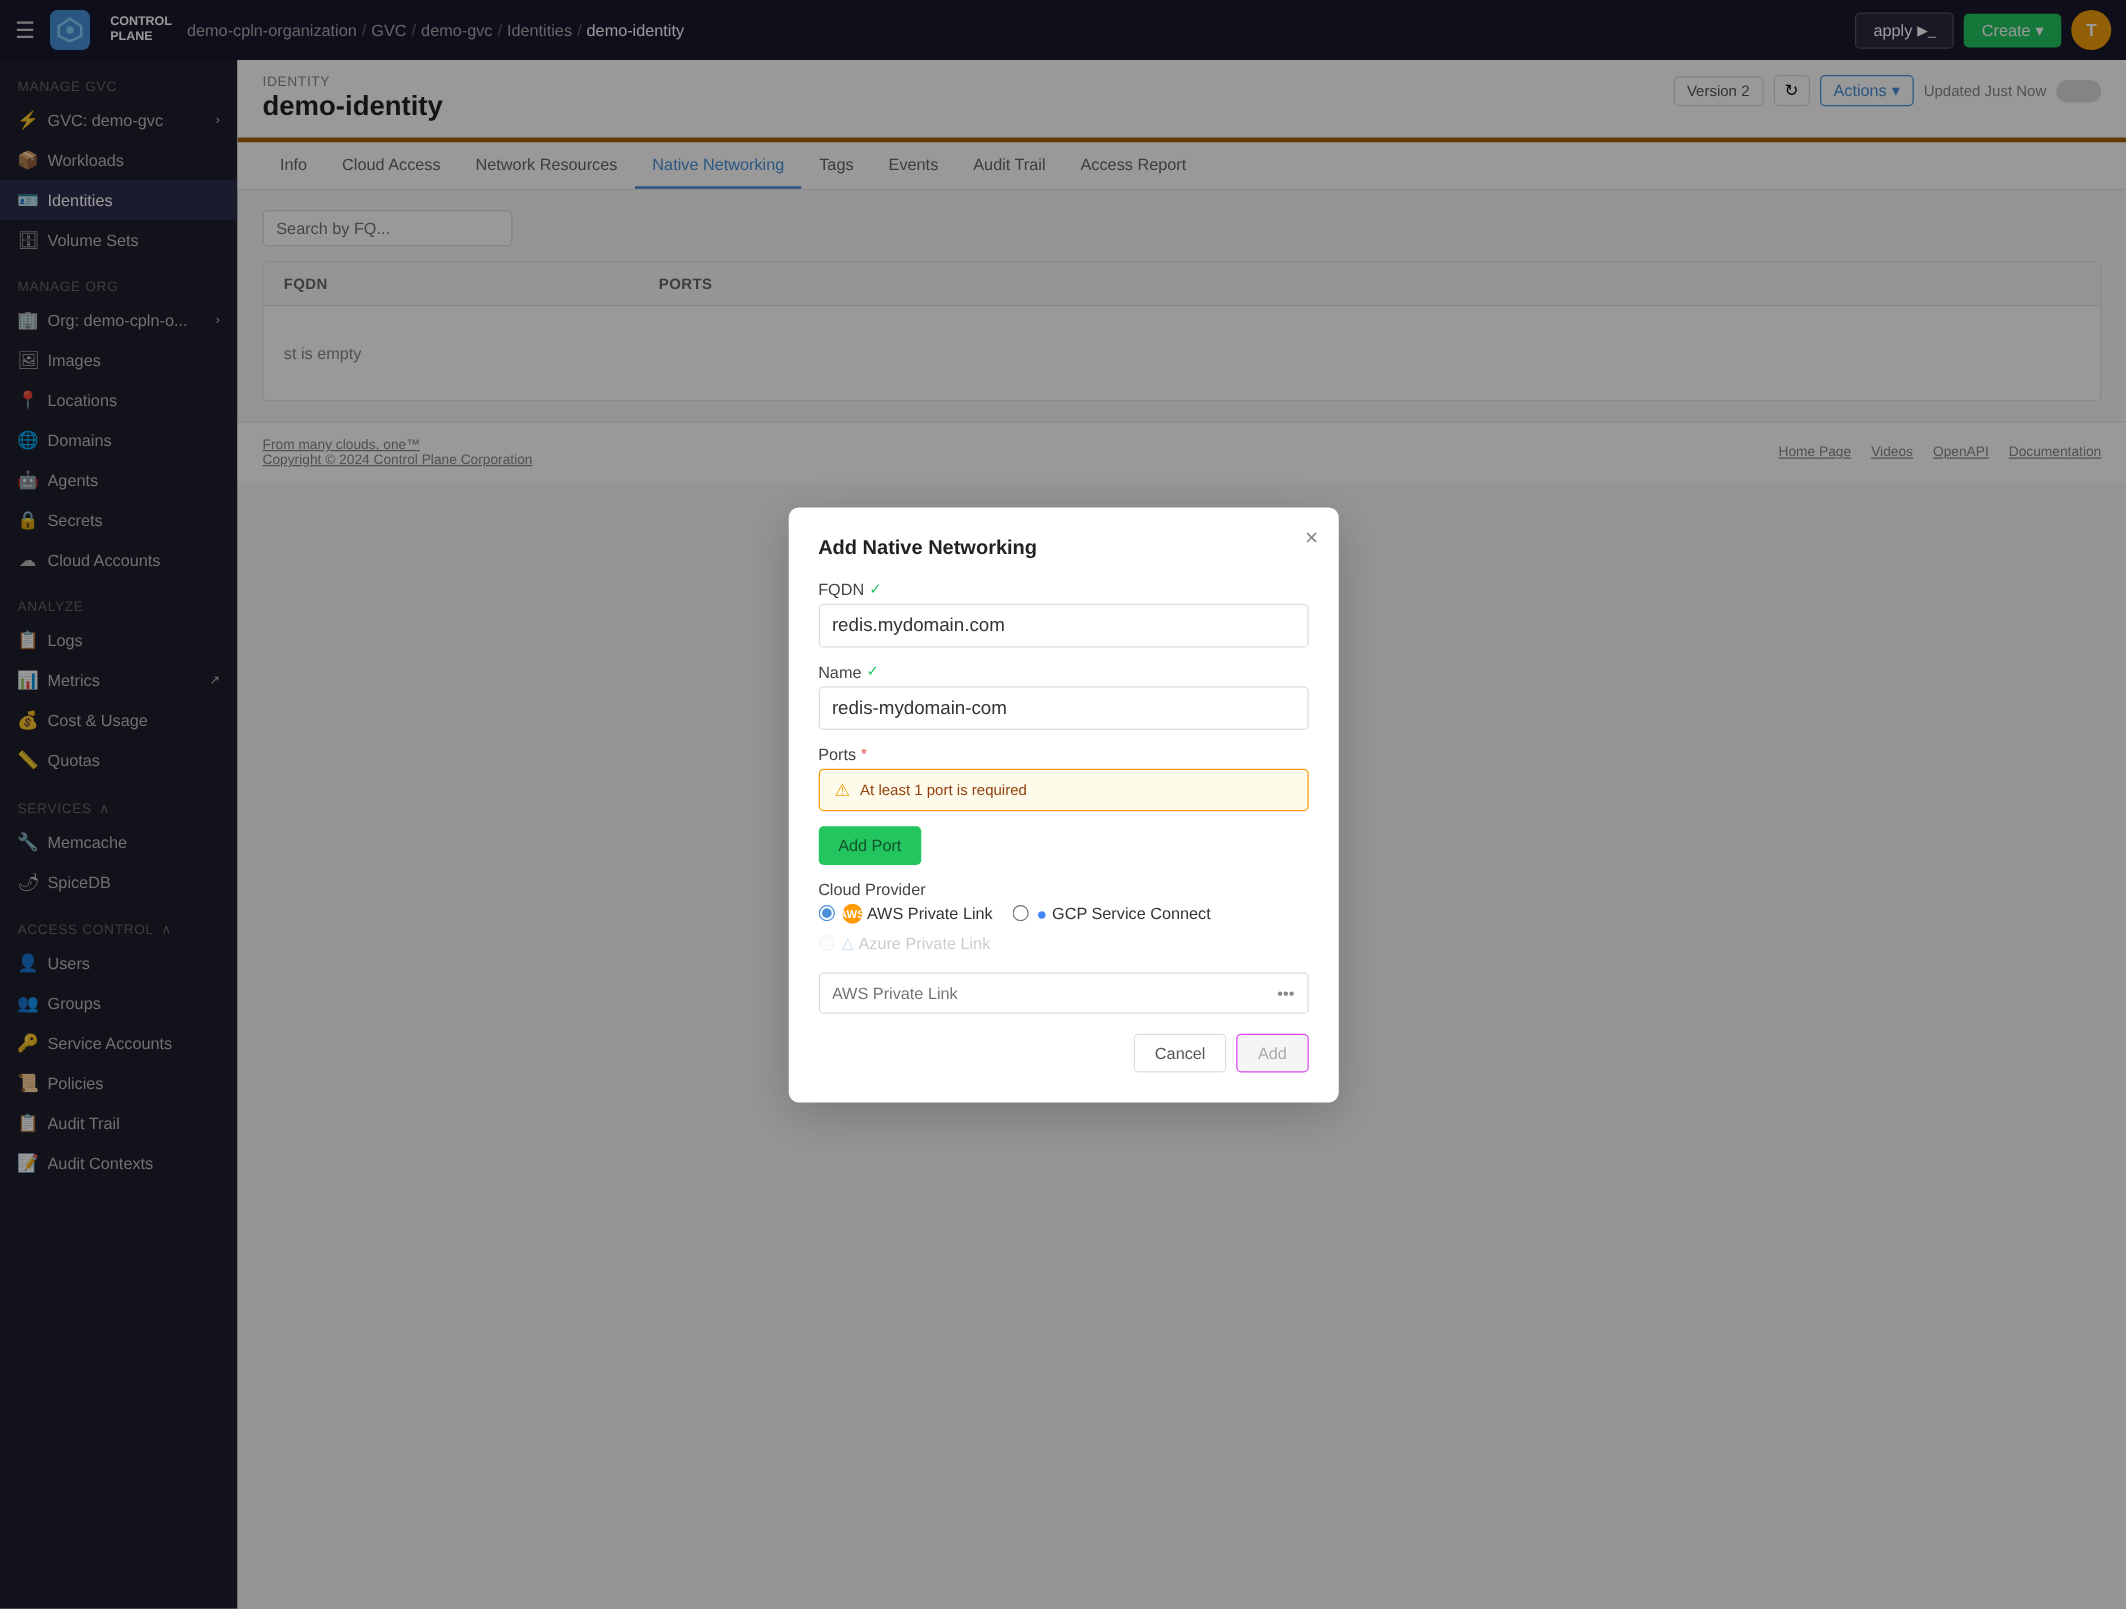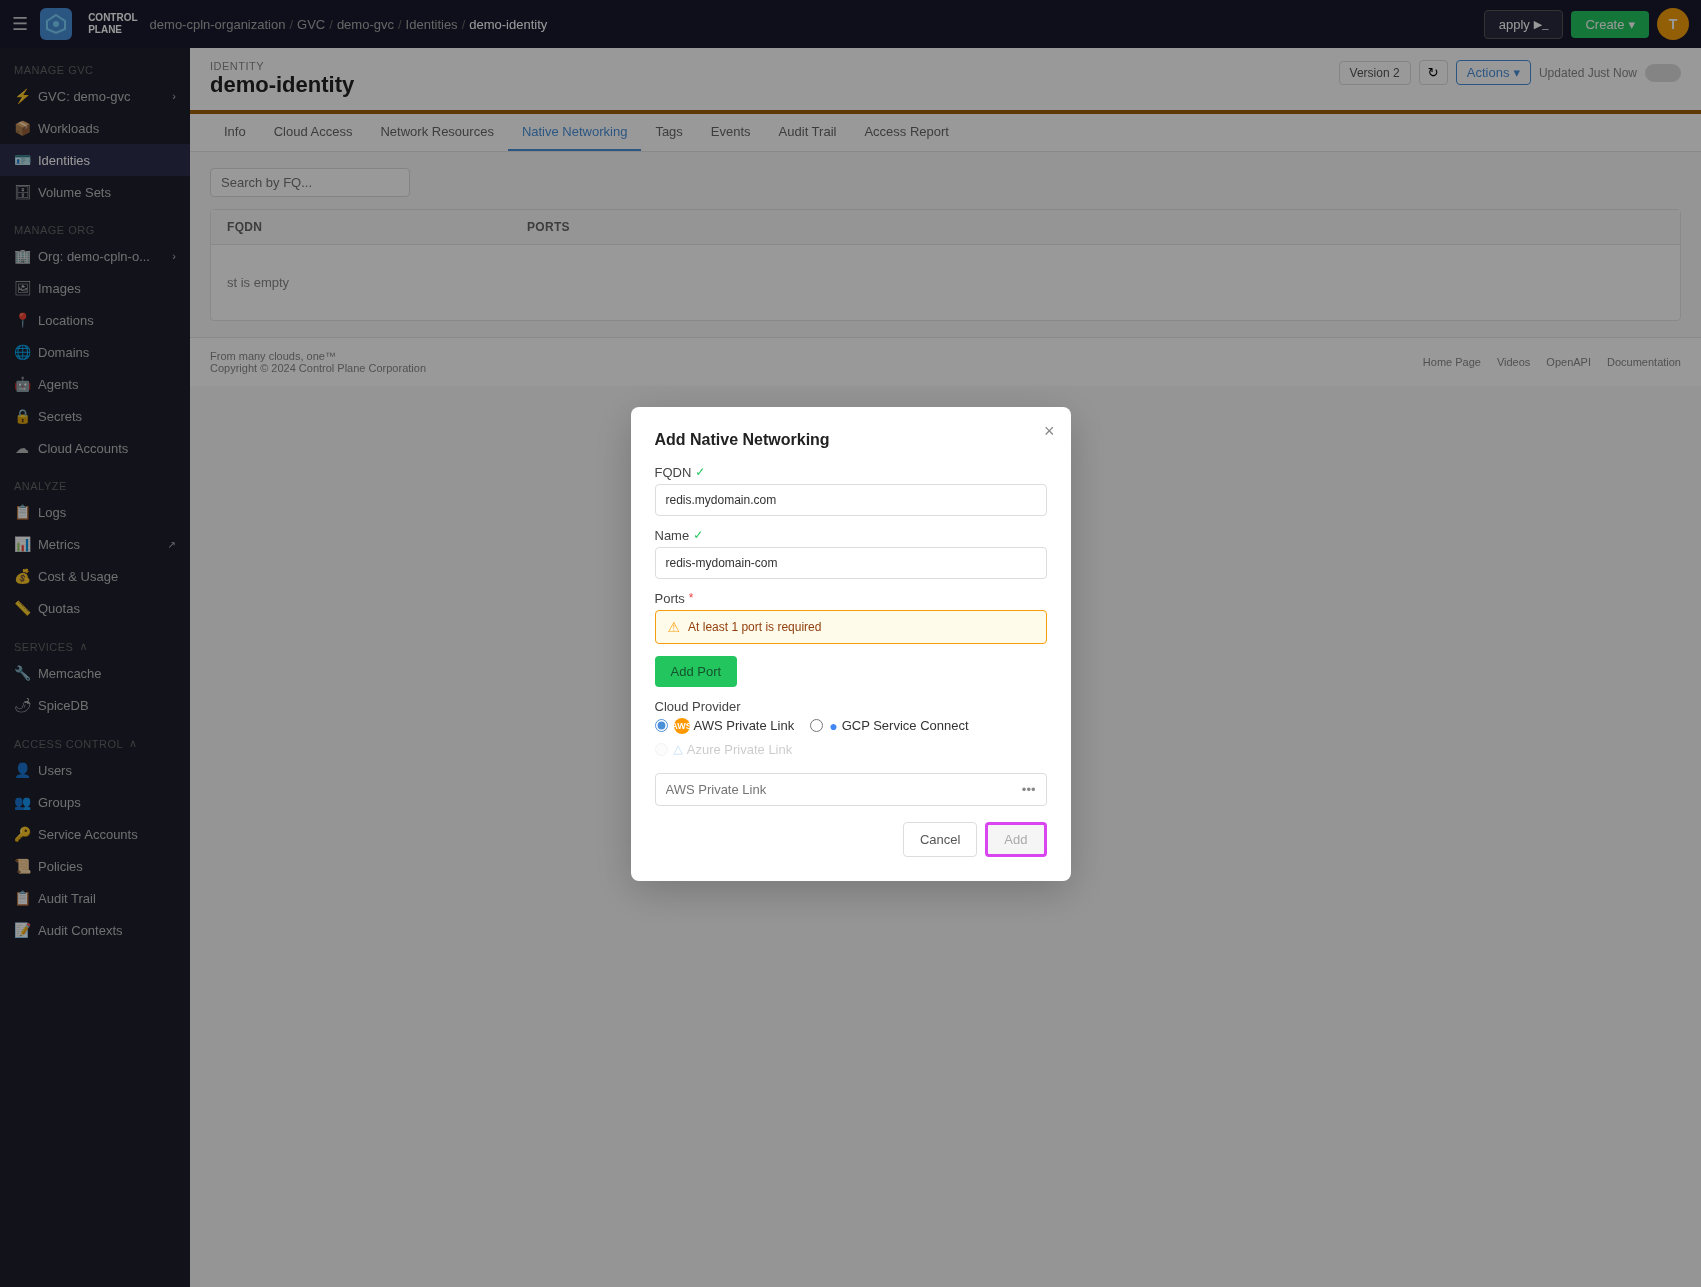--- a/index.html
+++ b/index.html
@@ -89,37 +89,37 @@
     }
     .modal {
       background: #fff; border-radius: 8px; width: 440px; padding: 24px;
       box-shadow: 0 10px 40px rgba(0,0,0,0.2); position: relative;
     }
     .modal-title { font-size: 16px; font-weight: 600; color: #222; margin-bottom: 16px; }
     .modal-close { position: absolute; top: 14px; right: 16px; cursor: pointer; font-size: 18px; color: #888; background: none; border: none; }
     .field-label { font-size: 13px; font-weight: 500; color: #444; margin-bottom: 4px; display: flex; align-items: center; gap: 4px; }
     .field-label .check { color: #22c55e; font-size: 12px; }
     .field-label .required { color: #ef4444; font-size: 12px; }
-    .field-input { width: 100%; border: 1px solid #ddd; border-radius: 4px; padding: 8px 10px; font-size: 12px; color: #333; margin-bottom: 12px; outline: none; }
+    .field-input { width: 100%; border: 1px solid #ddd; border-radius: 4px; padding: 8px 10px; font-size: 15px; color: #333; margin-bottom: 12px; outline: none; }
     .warning-box { background: #fffbeb; border: 1px solid #f59e0b; border-radius: 4px; padding: 8px 12px; margin-bottom: 12px; display: flex; align-items: center; gap: 8px; font-size: 12px; color: #92400e; }
     .warning-icon { color: #f59e0b; font-size: 14px; }
     .port-row { display: flex; gap: 8px; align-items: center; margin-bottom: 12px; }
     .port-input { flex: 1; border: 1px solid #ddd; border-radius: 4px; padding: 8px 10px; font-size: 13px; color: #333; outline: none; }
     .add-port-btn { background: #22c55e; color: #14532d; border: none; padding: 8px 16px; border-radius: 4px; cursor: pointer; font-size: 13px; white-space: nowrap; }
     .cloud-provider-section { margin-bottom: 16px; }
     .radio-group { display: flex; align-items: center; gap: 16px; margin-bottom: 8px; flex-wrap: wrap; }
     .radio-item { display: flex; align-items: center; gap: 6px; font-size: 13px; cursor: pointer; }
     .radio-item input[type=radio] { accent-color: #4a90d9; }
     .radio-disabled { opacity: 0.5; }
     .provider-input-row { display: flex; align-items: center; border: 1px solid #ddd; border-radius: 4px; padding: 8px 10px; margin-bottom: 16px; }
     .provider-input-text { flex: 1; font-size: 13px; color: #999; outline: none; border: none; }
     .provider-input-dots { color: #888; cursor: pointer; }
     .modal-footer { display: flex; justify-content: flex-end; gap: 8px; }
     .cancel-btn { border: 1px solid #ddd; background: #fff; color: #555; padding: 7px 16px; border-radius: 4px; cursor: pointer; font-size: 13px; }
-    .add-btn { border: 3px solid #d946ef; background: #f5f5f5; color: #aaa; padding: 7px 16px; border-radius: 4px; cursor: not-allowed; font-size: 13px; }
+    .add-btn { border: 1px solid #d946ef; background: #f5f5f5; color: #aaa; padding: 7px 16px; border-radius: 4px; cursor: not-allowed; font-size: 13px; }
   </style>
 </head>
 <body>
 
 <div class="top-header">
   <span class="hamburger">☰</span>
   <div class="logo-area">
     <div class="logo-box">
       <svg width="22" height="22" viewBox="0 0 22 22">
           <polygon points="11,2 20,8 20,16 11,20 2,16 2,8" fill="none" stroke="#7dd3fc" stroke-width="2"></polygon>
@@ -303,21 +303,21 @@
       </div>
       <div class="table-container">
         <div class="table-header">
           <div class="table-header-cell fqdn">FQDN</div>
           <div class="table-header-cell ports">Ports</div>
         </div>
         <div class="table-empty">st is empty</div>
       </div>
     </div>
 
-    <div class="page-footer" style="margin-top: auto;">
+    <div class="page-footer" style="margin-top: auto; text-decoration: underline;">
       <div style="white-space:pre-line;">From many clouds, one™
 Copyright © 2024 Control Plane Corporation</div>
       <div class="footer-links">
         <a href="#">Home Page</a>
         <a href="#">Videos</a>
         <a href="#">OpenAPI</a>
         <a href="#">Documentation</a>
       </div>
     </div>
   </div>

